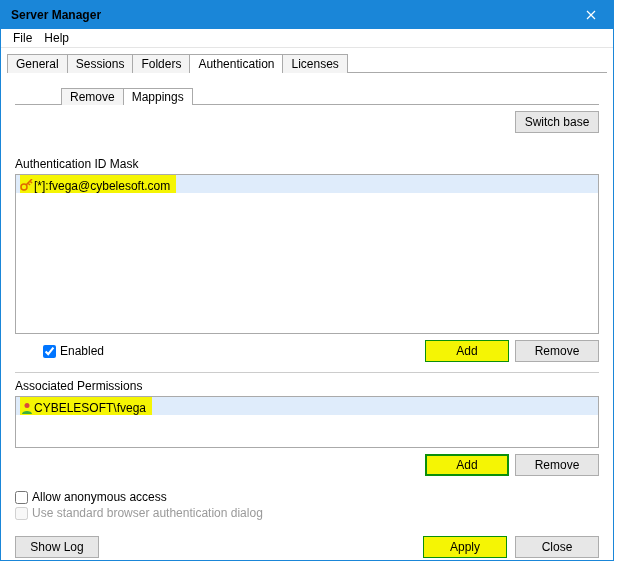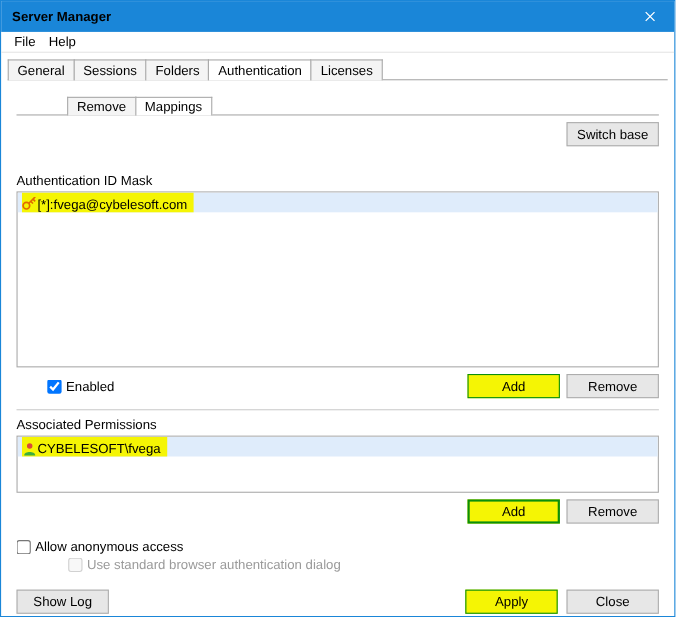--- a/index.html
+++ b/index.html
@@ -198,21 +198,20 @@
     align-items: center;
     gap: 4px;
   }
   .checkbox input {
     width: 13px;
     height: 13px;
     margin: 0;
   }
   .checkbox.disabled {
     color: #9a9a9a;
-    margin-left: 47px;
   }
 
   .sep {
     border-bottom: 1px solid #ccc;
     margin: 10px 0 6px 0;
   }
 
   .footer {
     display: flex;
     justify-content: space-between;

